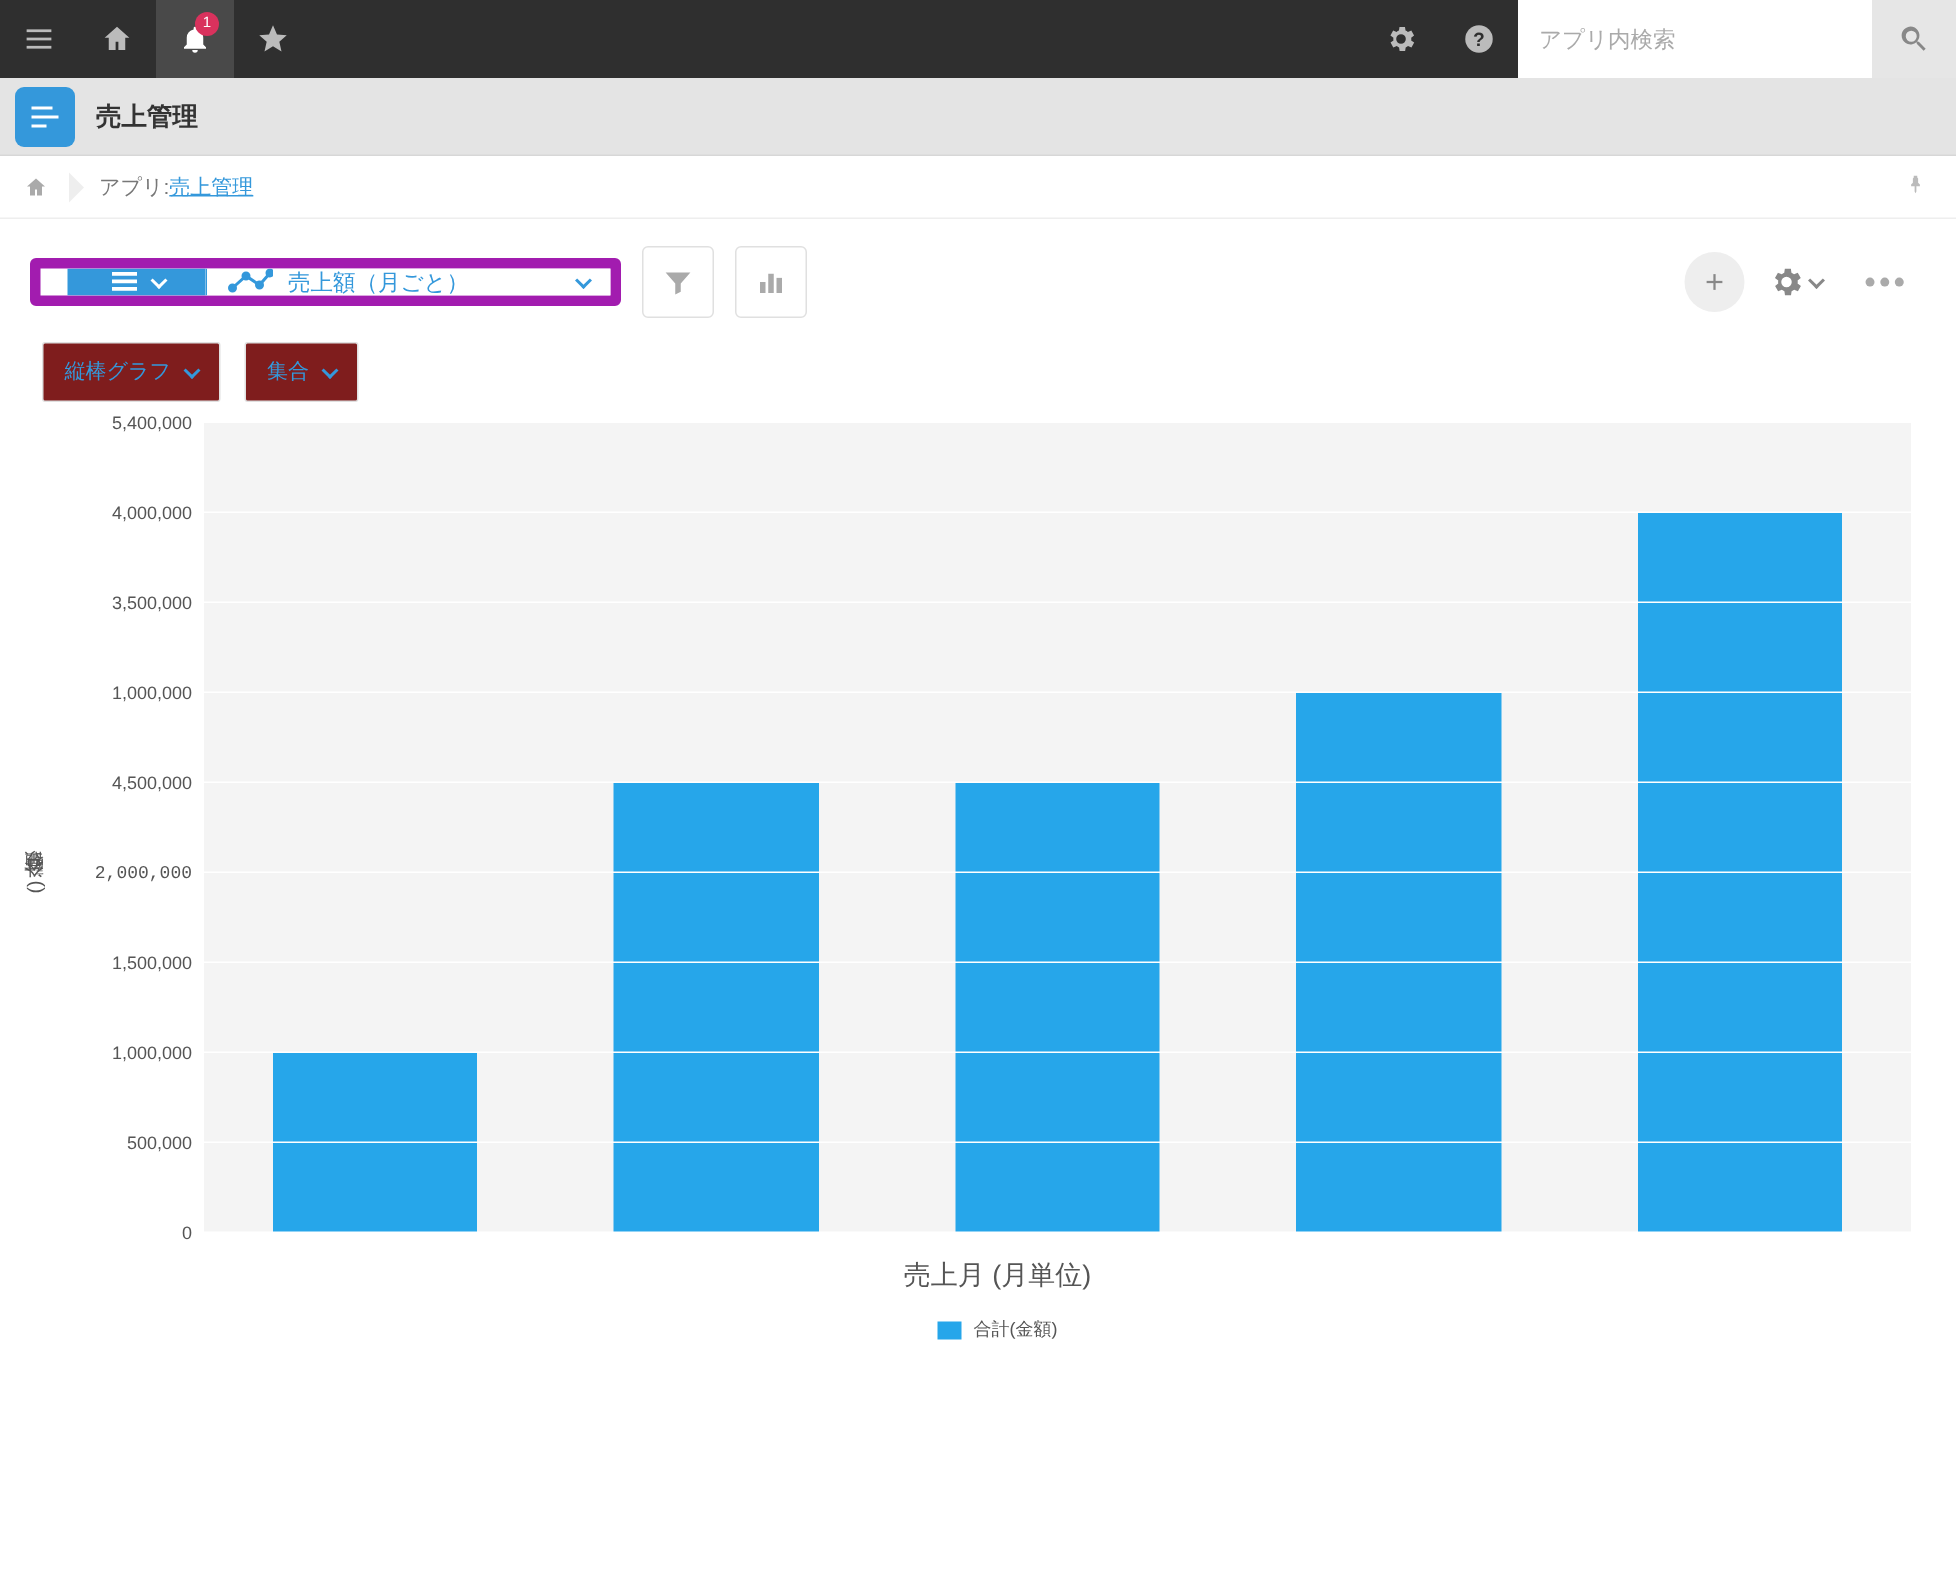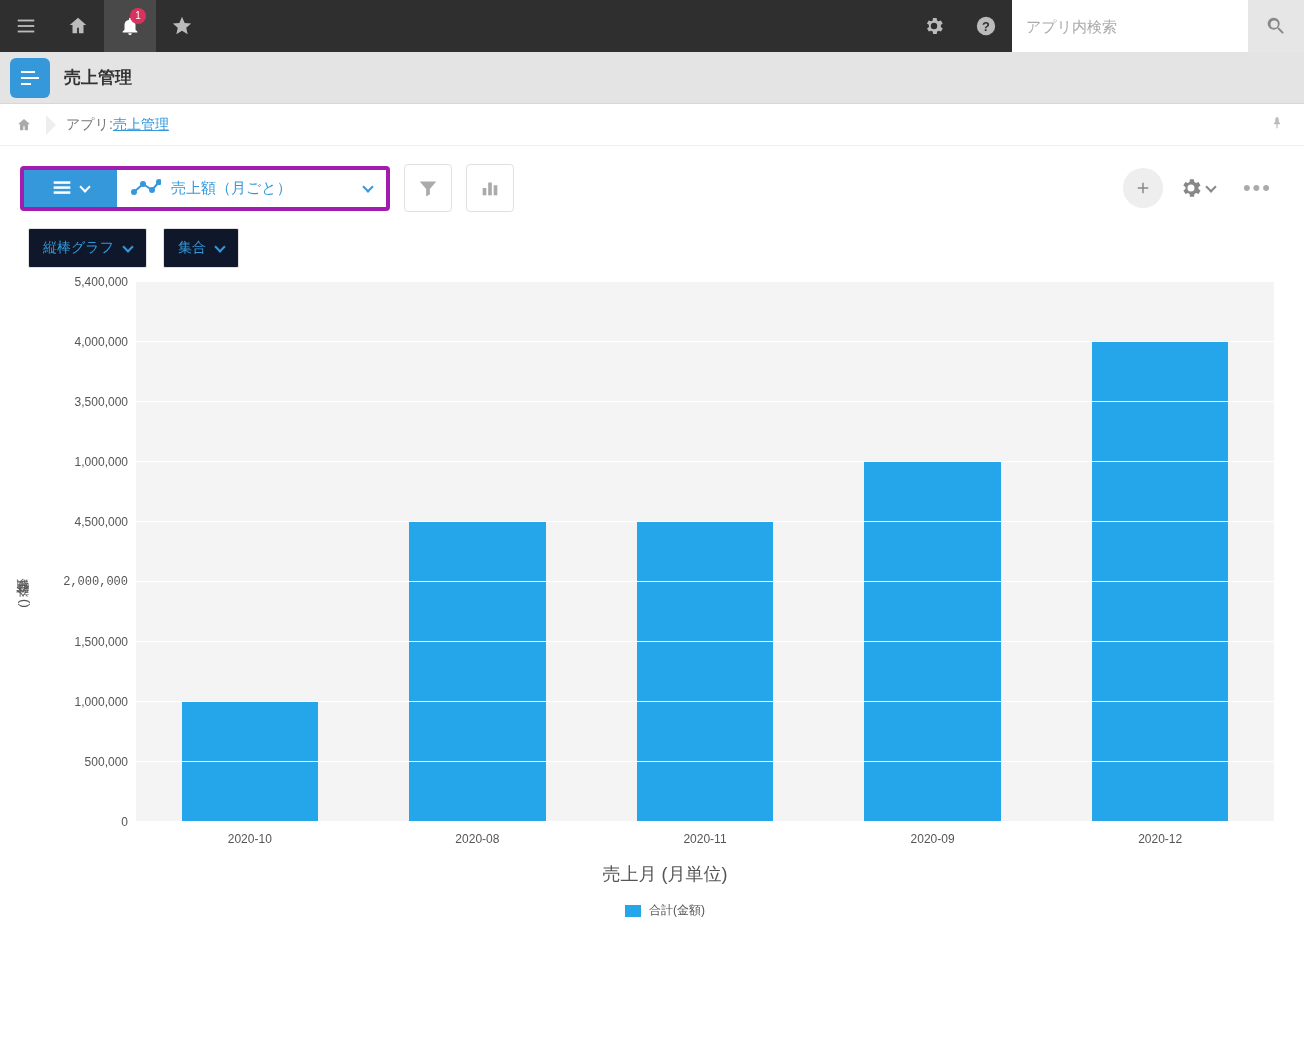--- a/index.html
+++ b/index.html
@@ -30,38 +30,38 @@
   .bc-home { width: 28px; height: 28px; display: flex; align-items: center; justify-content: center; cursor: pointer; color: #aaa; }
   .bc-home svg { width: 16px; height: 16px; fill: currentColor; }
   .bc-sep { width: 0; height: 0; border-top: 10px solid transparent; border-bottom: 10px solid transparent; border-left: 10px solid #eee; margin: 0 10px 0 8px; }
   .bc-text { color: #777; font-size: 14px; }
   .bc-link { color: #3498db; }
   .pin-icon { margin-left: auto; margin-right: 10px; color: #bbb; cursor: pointer; }
   .pin-icon svg { width: 14px; height: 14px; fill: currentColor; }
 
   
   .toolbar { padding: 18px 20px 10px 20px; display: flex; align-items: center; gap: 8px; }
-  .view-switch { display: flex; border: 4px solid #a21caf; border-radius: 4px; overflow: hidden; height: 45px; }
+  .view-switch { display: flex; border: 7px solid #a21caf; border-radius: 4px; overflow: hidden; height: 32px; padding-left: 18px; }
   .view-grid-btn { background: #3498db; color: #fff; width: 92px; display: flex; align-items: center; justify-content: center; gap: 8px; cursor: pointer; }
   .view-grid-btn svg { width: 22px; height: 20px; fill: #fff; }
   .view-chart-select { background: #fff; display: flex; align-items: center; padding: 0 14px; gap: 10px; min-width: 270px; cursor: pointer; border-left: 1px solid #3498db; }
   .view-chart-select svg.graph { width: 30px; height: 20px; stroke: #3498db; fill: none; stroke-width: 2; }
   .view-chart-select .label { color: #3498db; font-size: 15px; flex: 1; }
   .tool-btn { width: 48px; height: 48px; border: 1px solid #e0e0e0; border-radius: 4px; background: #fff; display: flex; align-items: center; justify-content: center; cursor: pointer; color: #aaa; margin-left: 6px; }
   .tool-btn svg { width: 22px; height: 22px; fill: currentColor; }
   .toolbar .spacer2 { flex: 1; }
   .circle-btn { width: 40px; height: 40px; border-radius: 50%; background: #eee; display: flex; align-items: center; justify-content: center; cursor: pointer; color: #888; }
   .circle-btn svg { width: 18px; height: 18px; fill: currentColor; }
   .gear-btn { display: flex; align-items: center; gap: 4px; cursor: pointer; color: #888; padding: 0 8px; }
   .gear-btn svg { width: 24px; height: 24px; fill: currentColor; }
   .more-btn { display: flex; align-items: center; gap: 4px; cursor: pointer; color: #aaa; padding: 0 12px; font-size: 22px; letter-spacing: 2px; }
 
   
   .chart-options { padding: 6px 28px 14px 28px; display: flex; gap: 16px; }
-  .dropdown { border: 1px solid #e0e0e0; background: #0f172a; padding: 10px 14px; display: flex; align-items: center; gap: 10px; cursor: pointer; border-radius: 2px; }
+  .dropdown { border: 1px solid #e0e0e0; background: #7f1d1d; padding: 10px 14px; display: flex; align-items: center; gap: 10px; cursor: pointer; border-radius: 2px; }
   .dropdown .label { color: #3498db; font-size: 14px; }
   .chev-down { display: inline-block; width: 8px; height: 8px; border-right: 2px solid currentColor; border-bottom: 2px solid currentColor; transform: rotate(45deg); margin-top: -3px; color: #3498db; }
   .chev-down.white { color: #fff; }
 
   
   .chart-wrap { padding: 0 10px 10px 10px; }
   .chart-area { position: relative; background: #fff; }
   .chart-inner { display: flex; }
   .y-axis-label { writing-mode: vertical-rl; text-orientation: mixed; transform: rotate(180deg); align-self: center; font-size: 13px; color: #555; padding: 0 4px; }
   .plot-col { flex: 1; }
@@ -254,27 +254,20 @@
             <div class="y-tick" style="bottom: 55.5556%; transform: translateY(50%);">4,500,000</div>
             <div class="grid-line" style="bottom: 66.6667%;"></div>
             <div class="y-tick" style="bottom: 66.6667%; transform: translateY(50%);">1,000,000</div>
             <div class="grid-line" style="bottom: 77.7778%;"></div>
             <div class="y-tick" style="bottom: 77.7778%; transform: translateY(50%);">3,500,000</div>
             <div class="grid-line" style="bottom: 88.8889%;"></div>
             <div class="y-tick" style="bottom: 88.8889%; transform: translateY(50%);">4,000,000</div>
             <div class="grid-line" style="bottom: 100%;"></div>
             <div class="y-tick" style="bottom: 100%; transform: translateY(50%);">5,400,000</div>
           </div>
-        <div class="x-axis" id="x-axis">
-            <div class="x-tick">2020-10</div>
-            <div class="x-tick">2020-08</div>
-            <div class="x-tick">2020-11</div>
-            <div class="x-tick">2020-09</div>
-            <div class="x-tick">2020-12</div>
-          </div>
         <div class="x-axis-label">売上月 (月単位)</div>
         <div class="legend">
           <div class="legend-swatch"></div>
           <div class="legend-label">合計(金額)</div>
         </div>
       </div>
     </div>
   </div>
 </div>
 

